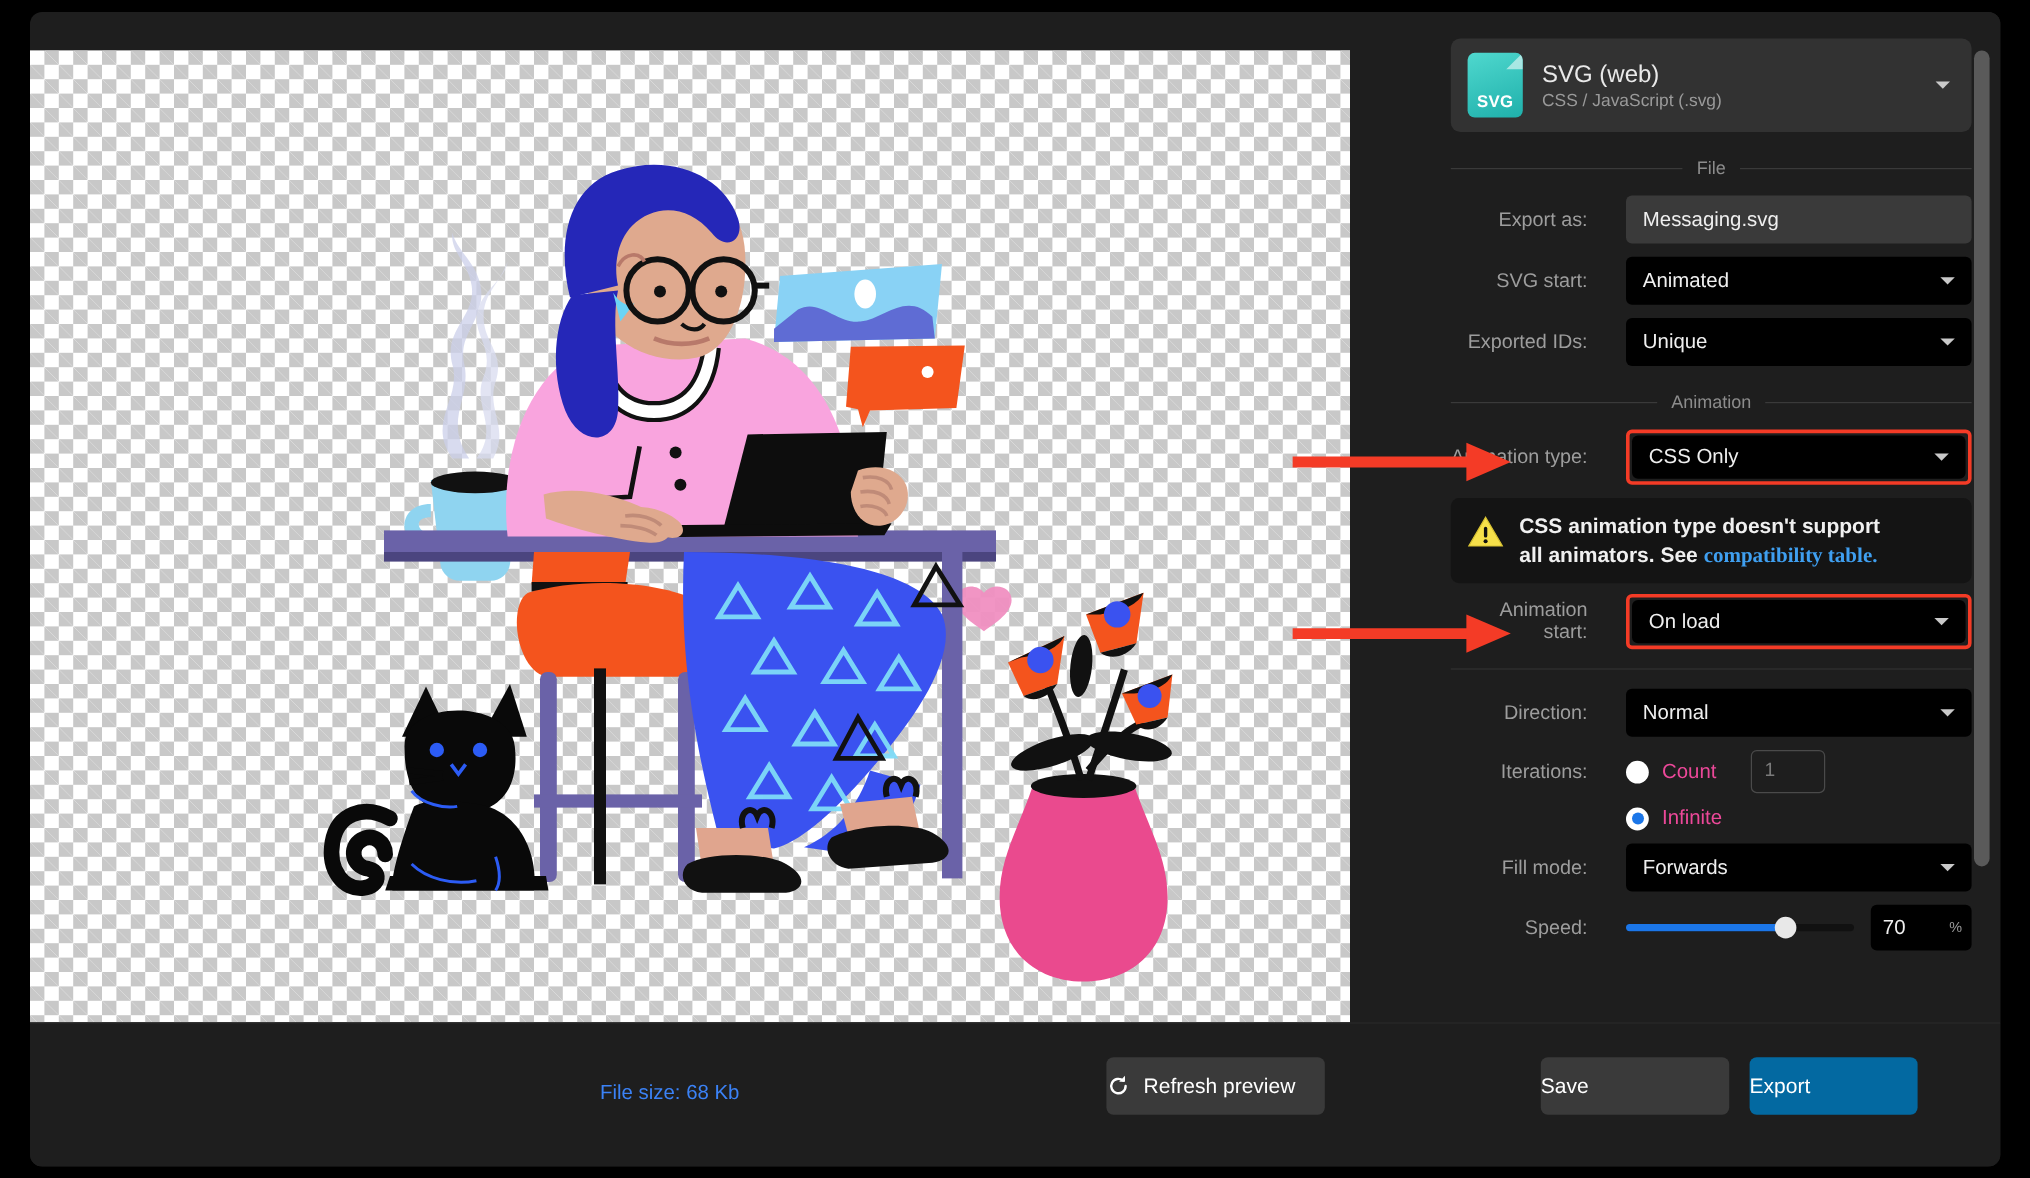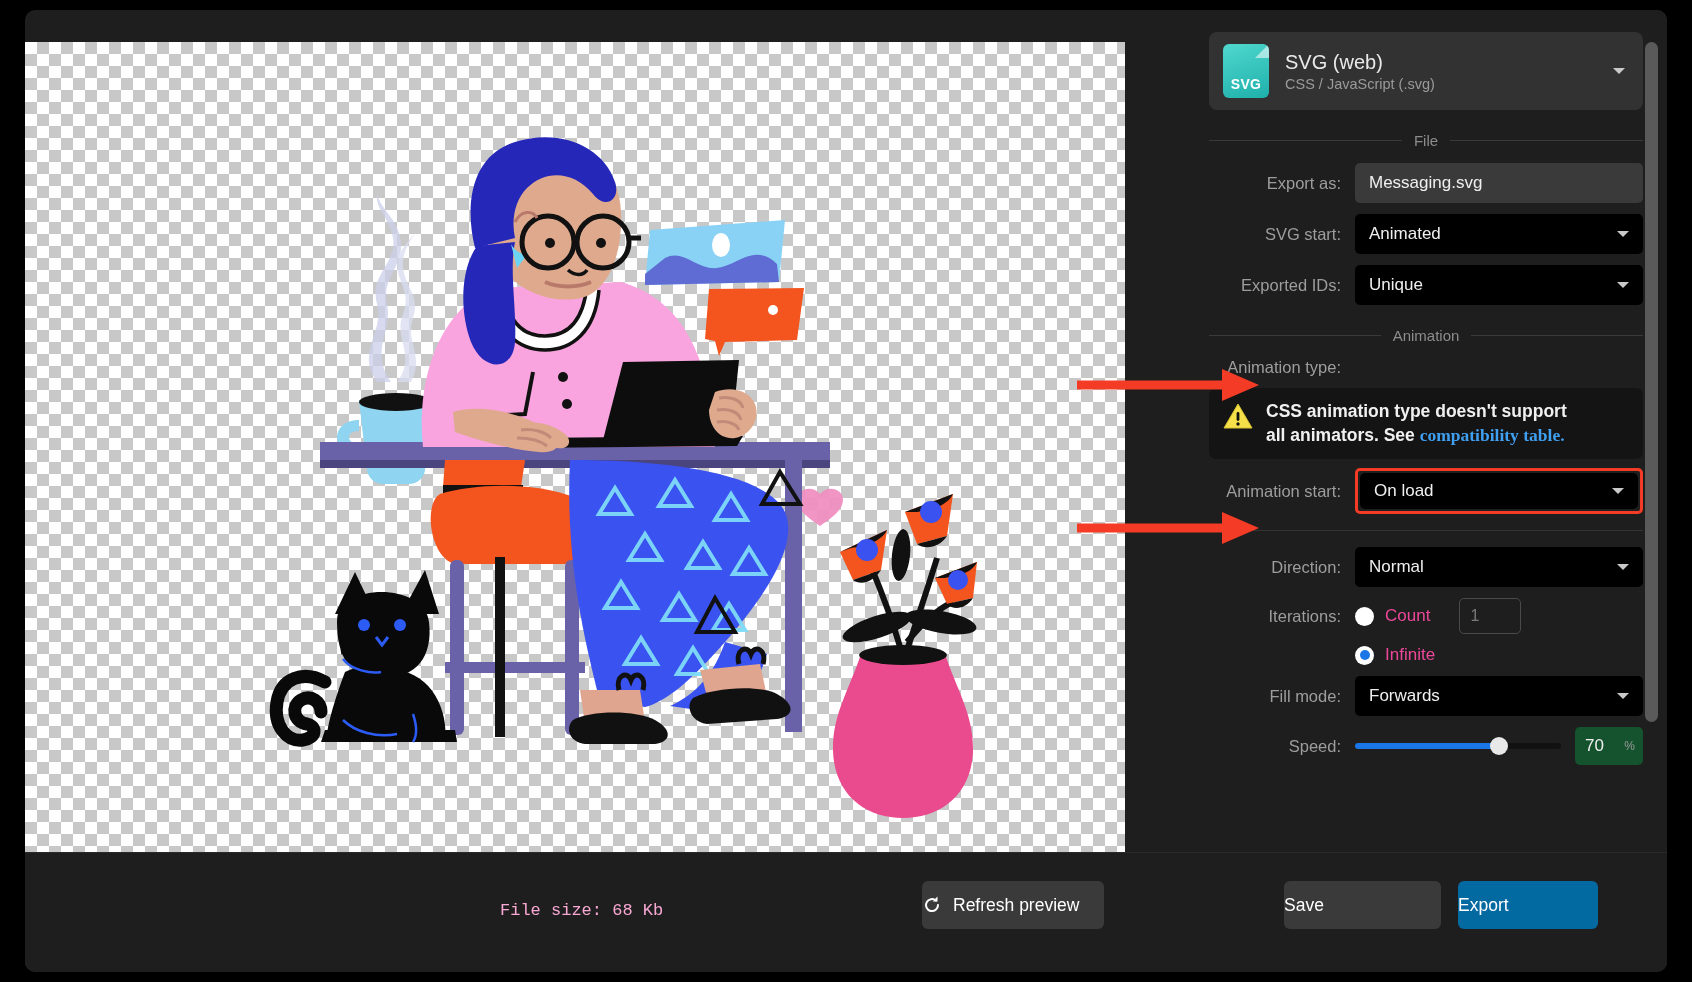--- a/index.html
+++ b/index.html
@@ -91,21 +91,21 @@
     color: #8c8c8c; font-size: 15px;
   }
   .section-head .rule { flex: 1; height: 1px; background: #3a3a3a; }
 
   .row {
     display: flex; align-items: center;
     margin-bottom: 11px;
     position: relative;
   }
   .row-label {
-    width: 146px; text-align: right; padding-right: 14px;
+    width: 146px; text-align: right; padding-right: 32px;
     color: #9d9d9d; font-size: 16.5px;
     flex: 0 0 auto;
   }
   .field {
     flex: 1; height: 40px;
     background: #000000;
     border-radius: 5px;
     display: flex; align-items: center;
     padding: 0 14px;
     color: #efefef; font-size: 17px;
@@ -165,22 +165,22 @@
   .slider-fill {
     position: absolute; left: 0; top: 0; height: 6px;
     background: #1b76e8; border-radius: 3px;
   }
   .slider-thumb {
     position: absolute; top: 50%; transform: translate(-50%,-50%);
     width: 18px; height: 18px; border-radius: 50%;
     background: #e8e8e8;
   }
   .spd-box {
-    width: 68px; height: 38px;
-    background: #14532d; border-radius: 5px;
+    width: 84px; height: 38px;
+    background: #000000; border-radius: 5px;
     display: flex; align-items: center; justify-content: space-between;
     padding: 0 8px 0 10px;
     color: #efefef; font-size: 17px;
   }
   .spd-box .pct { color: #9a9a9a; font-size: 12px; }
 
   
   .arrow { position: absolute; pointer-events: none; }
 
   
@@ -192,21 +192,21 @@
 
   
   .bottom {
     position: absolute; left: 0; bottom: 0;
     width: 100%; height: 120px;
     background: #1e1e1e;
     border-top: 1px solid #2a2a2a;
   }
   .filesize {
     position: absolute; left: 475px; top: 48px;
-    color: #f9a8d4; font-size: 17px; font-family: Liberation Mono, monospace;
+    color: #3b82f6; font-size: 17px;
   }
   .btn {
     position: absolute; height: 48px;
     border-radius: 6px;
     display: flex; align-items: center; justify-content: flex-start;
     font-size: 17.5px; color: #fff;
     gap: 11px;
   }
   .btn-refresh { left: 897px; top: 28px; width: 182px; background: #3a3a3a; }
   .btn-save { left: 1259px; top: 28px; width: 157px; background: #3a3a3a; }
@@ -442,20 +442,26 @@
     </div>
 
     <div class="section-head">
       <div class="rule"></div>
       <span>Animation</span>
       <div class="rule"></div>
     </div>
 
     <div class="row">
       <div class="row-label">Animation type:</div>
+      <div class="hl-wrap">
+        <div class="field">
+          <span>CSS Only</span>
+          <div class="caret"></div>
+        </div>
+      </div>
     </div>
 
     <div class="warn">
       <div class="warn-icon">
         <svg width="30" height="27" viewBox="0 0 30 27">
           <path d="M15 1 L29 25 L1 25 Z" fill="#f6e04a" stroke="#d8c232" stroke-width="1"></path>
           <rect x="13.6" y="9" width="2.8" height="9" rx="1.4" fill="#111"></rect>
           <circle cx="15" cy="21" r="1.7" fill="#111"></circle>
         </svg>
       </div>

